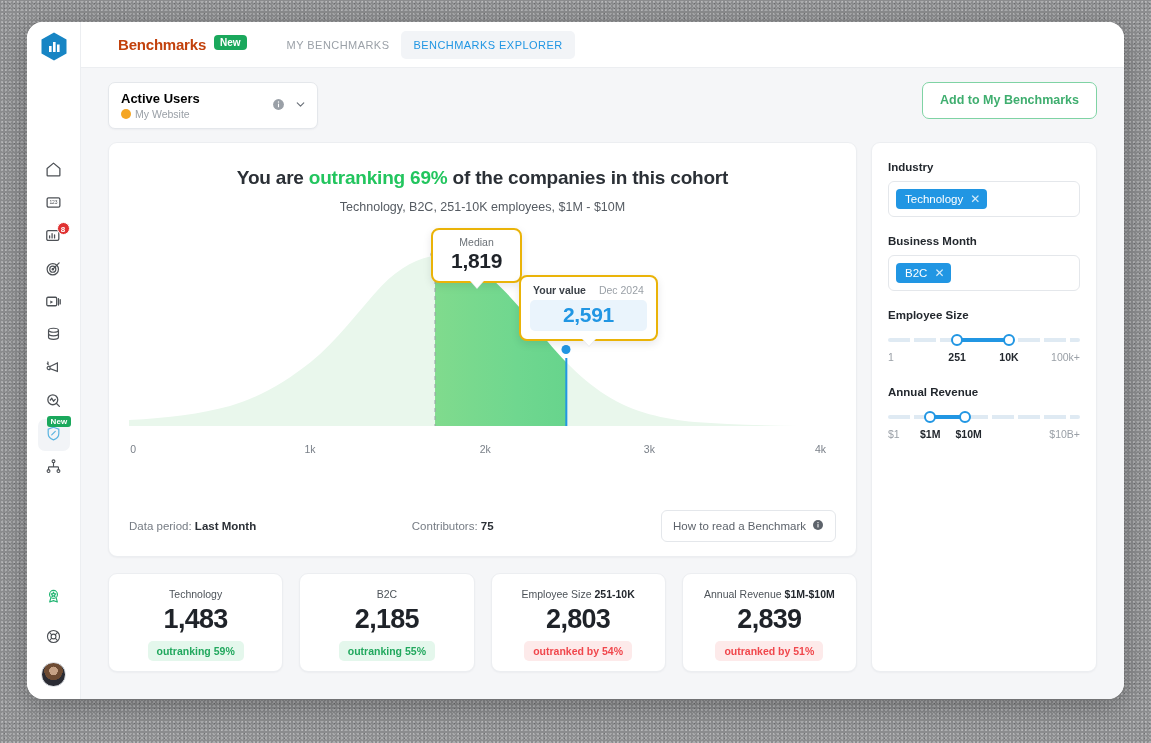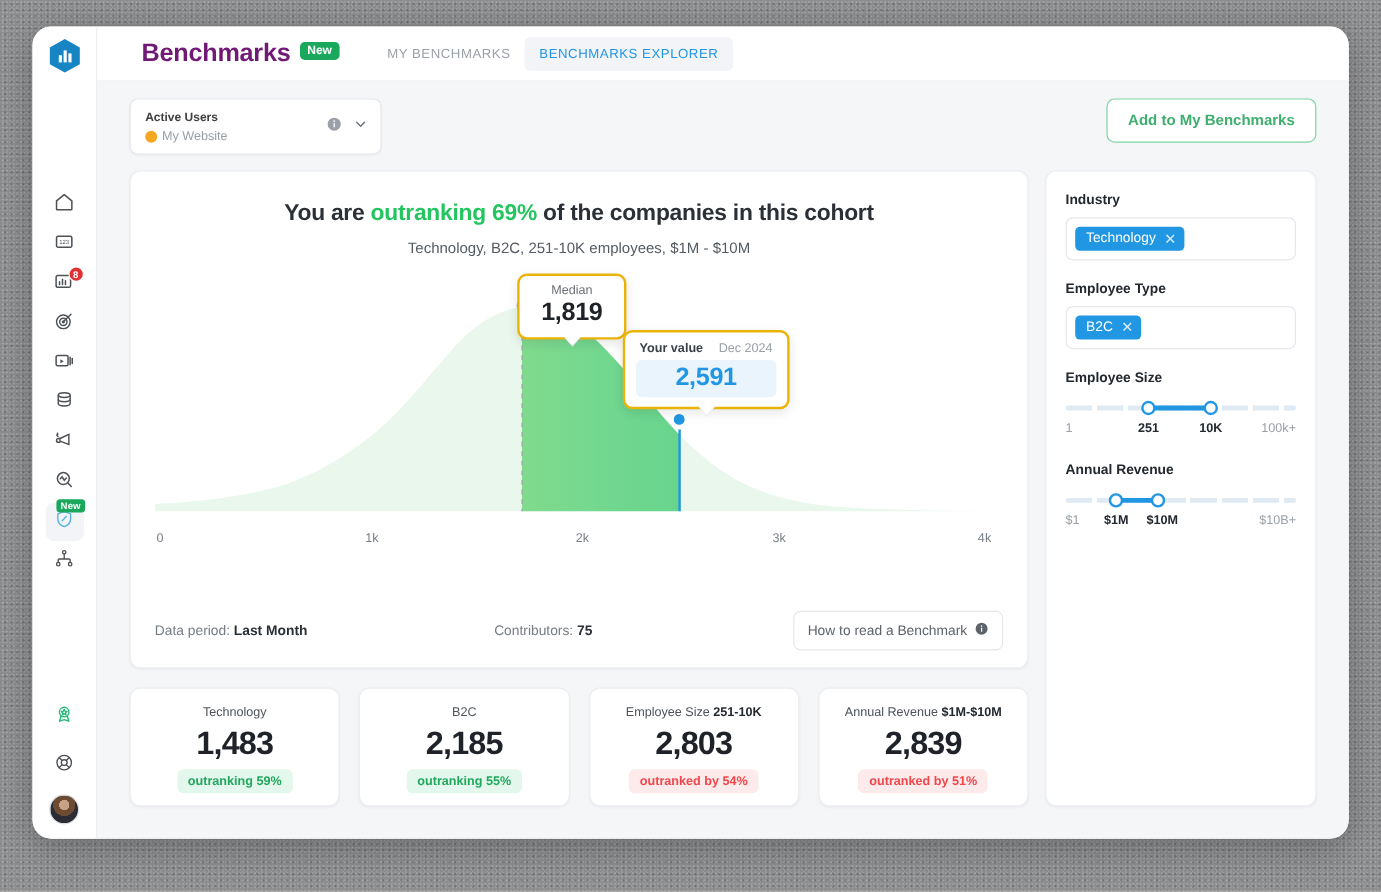--- a/index.html
+++ b/index.html
@@ -111,23 +111,23 @@
   .topbar {
     height: 46px;
     flex: 0 0 46px;
     background: #fff;
     display: flex;
     align-items: center;
     padding-left: 37px;
     border-bottom: 1px solid #eceef1;
   }
   .brand-title {
-    font-size: 21px;
+    font-size: 15px;
     font-weight: bold;
-    color: #701a75;
+    color: #c2410c;
     letter-spacing: -0.2px;
   }
   .brand-new {
     margin-left: 8px;
     background: #1aa85c;
     color: #fff;
     font-size: 10px;
     font-weight: bold;
     padding: 2px 6px;
     border-radius: 4px;
@@ -163,21 +163,21 @@
     width: 210px;
     background: #fff;
     border: 1px solid #e4e7eb;
     border-radius: 7px;
     padding: 8px 10px 8px 12px;
     display: flex;
     align-items: center;
     box-shadow: 0 1px 2px rgba(16,24,40,0.04);
   }
   .selector-texts { flex: 1 1 auto; min-width: 0; }
-  .selector-title { font-size: 10px; font-weight: bold; color: #404040; line-height: 15px; }
+  .selector-title { font-size: 13px; font-weight: bold; color: #000000; line-height: 15px; }
   .selector-sub { font-size: 10.5px; color: #9aa0a7; display: flex; align-items: center; gap: 4px; margin-top: 2px;}
   .dot-orange {
     width: 10px; height: 10px; border-radius: 50%;
     background: #f5a623;
     display: inline-block;
     flex: 0 0 10px;
   }
   .selector-icons { display: flex; align-items: center; gap: 9px; color: #8e949b; }
 
   .btn-outline {
@@ -697,21 +697,21 @@
         <div class="filters">
 
           <div class="f-label">Industry</div>
           <div class="f-box">
             <span class="chip">
               <span>Technology</span>
               <span class="chip-x">✕</span>
             </span>
           </div>
 
-          <div class="f-label">Employee Type</div>
+          <div class="f-label">Business Month</div>
           <div class="f-box">
             <span class="chip">
               <span>B2C</span>
               <span class="chip-x">✕</span>
             </span>
           </div>
 
           <div class="slider-wrap">
             <div class="f-label">Employee Size</div>
             <div class="slider">

